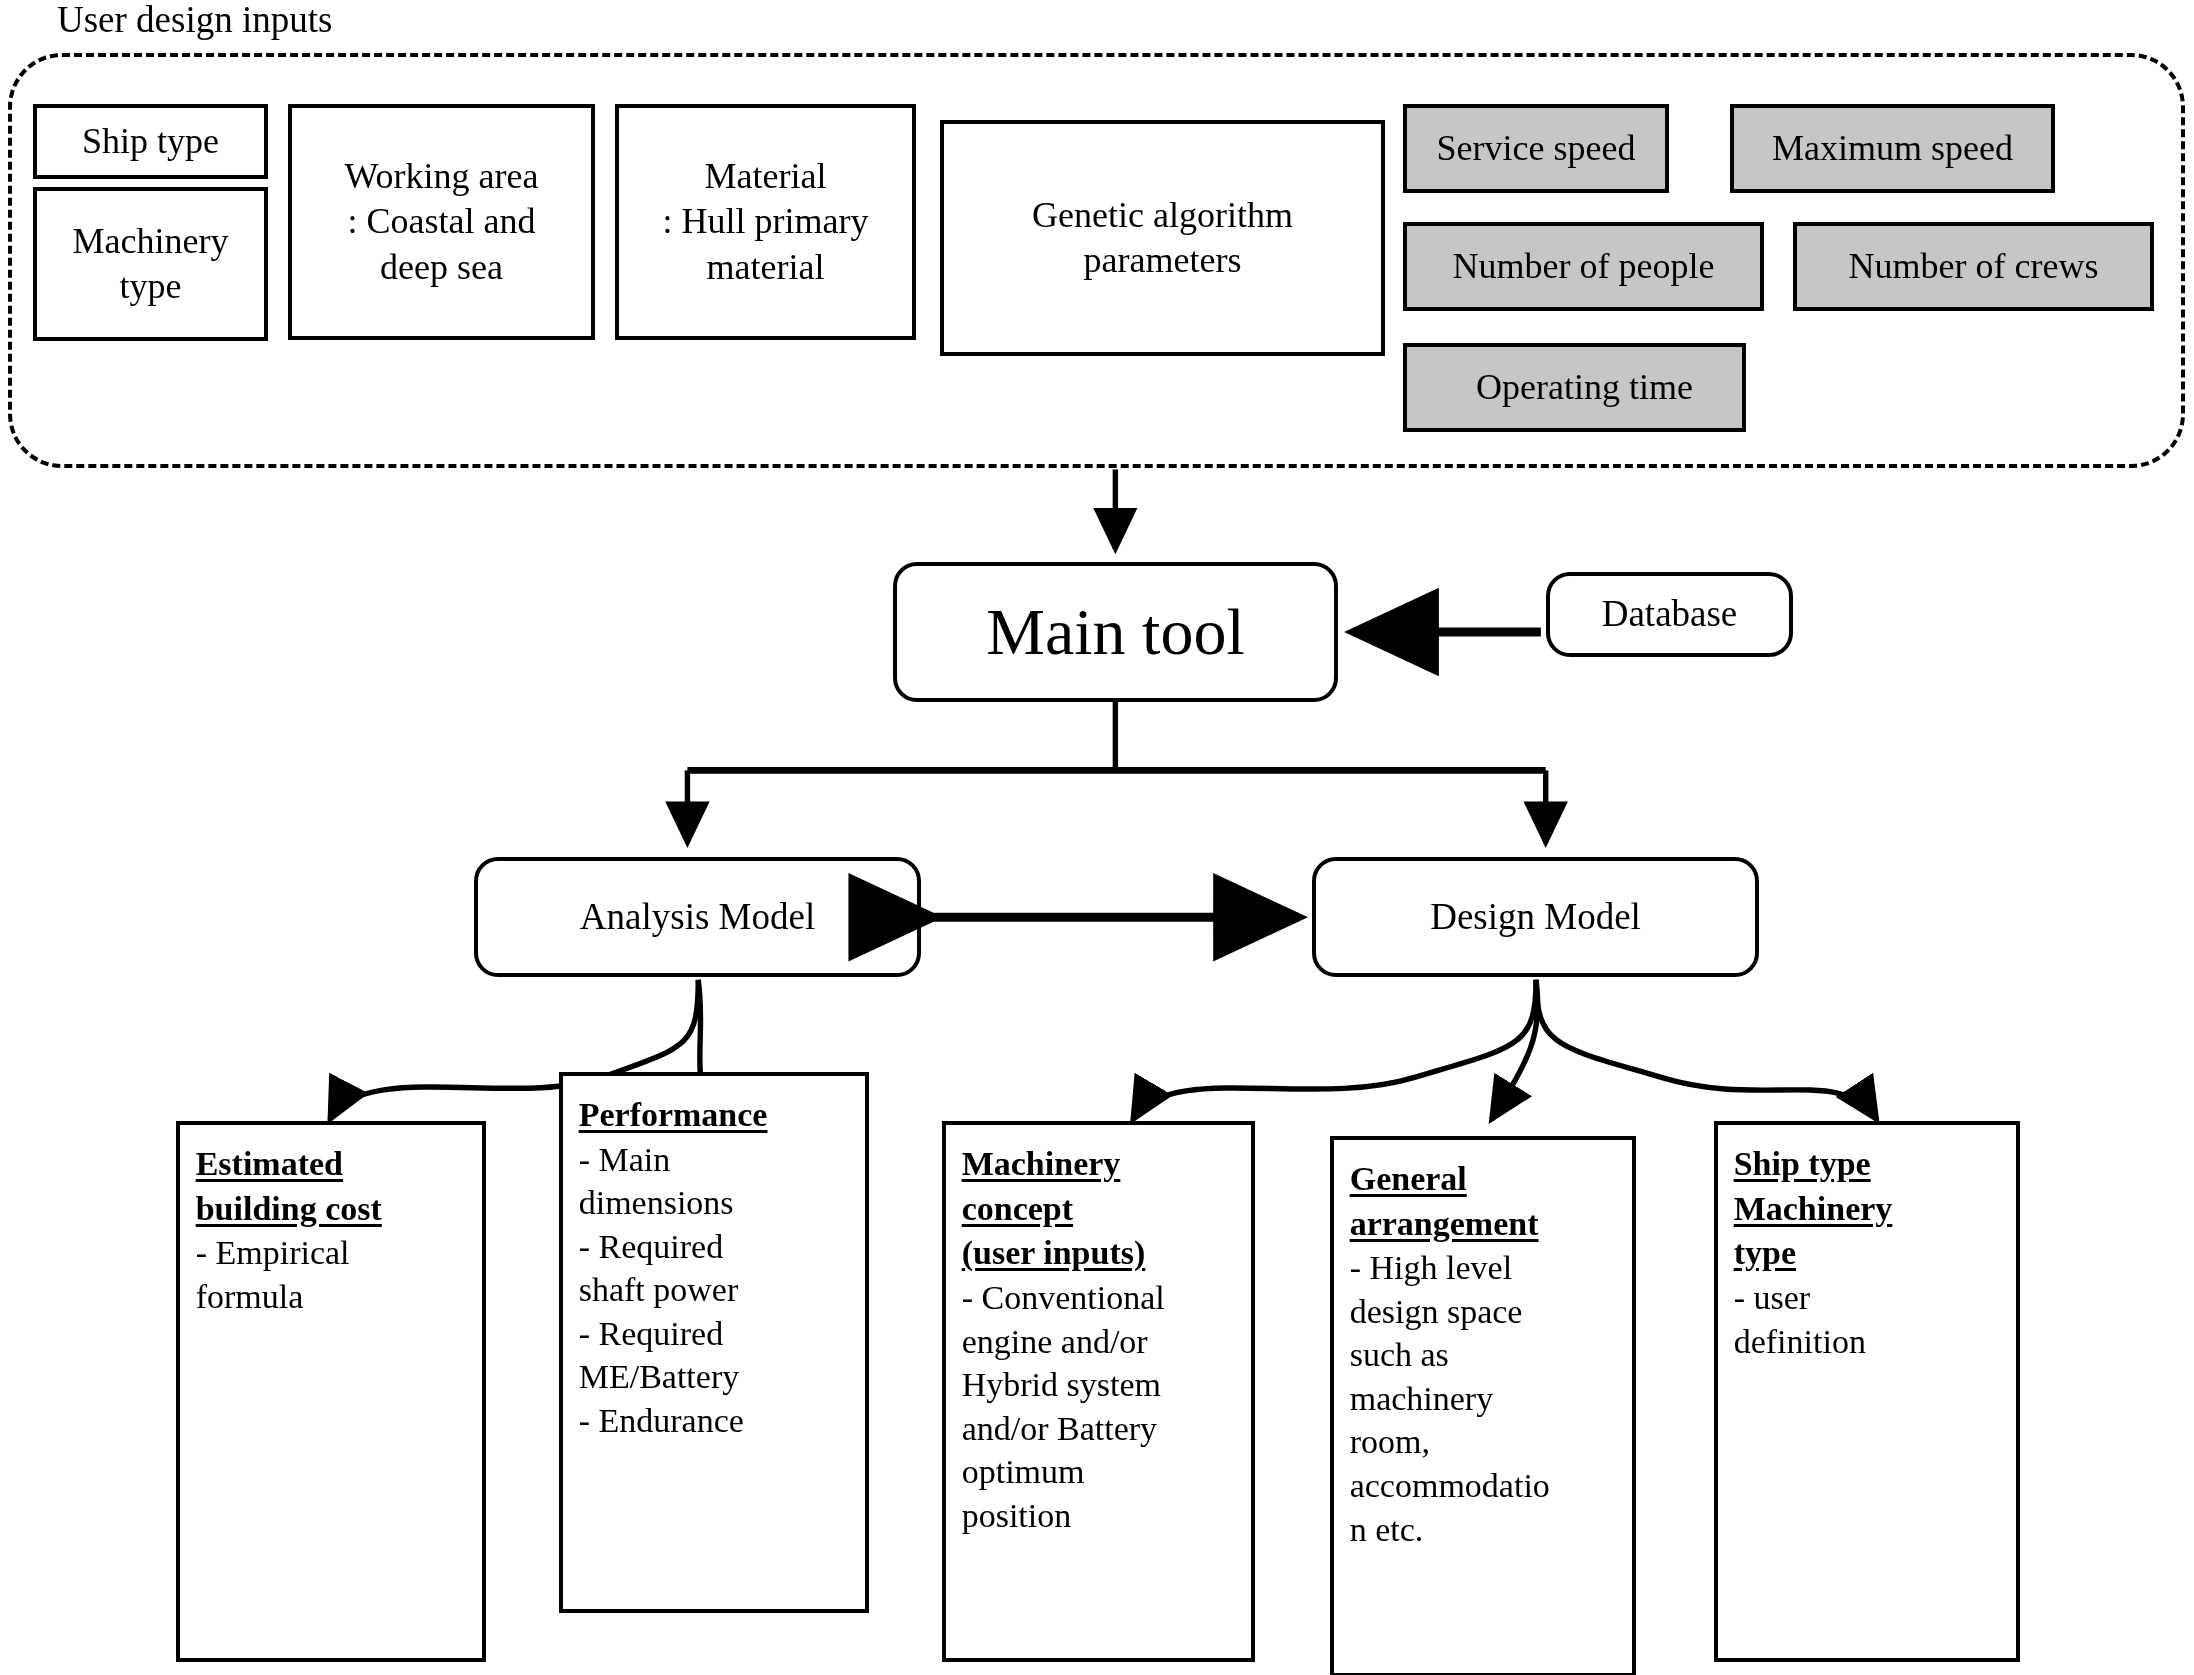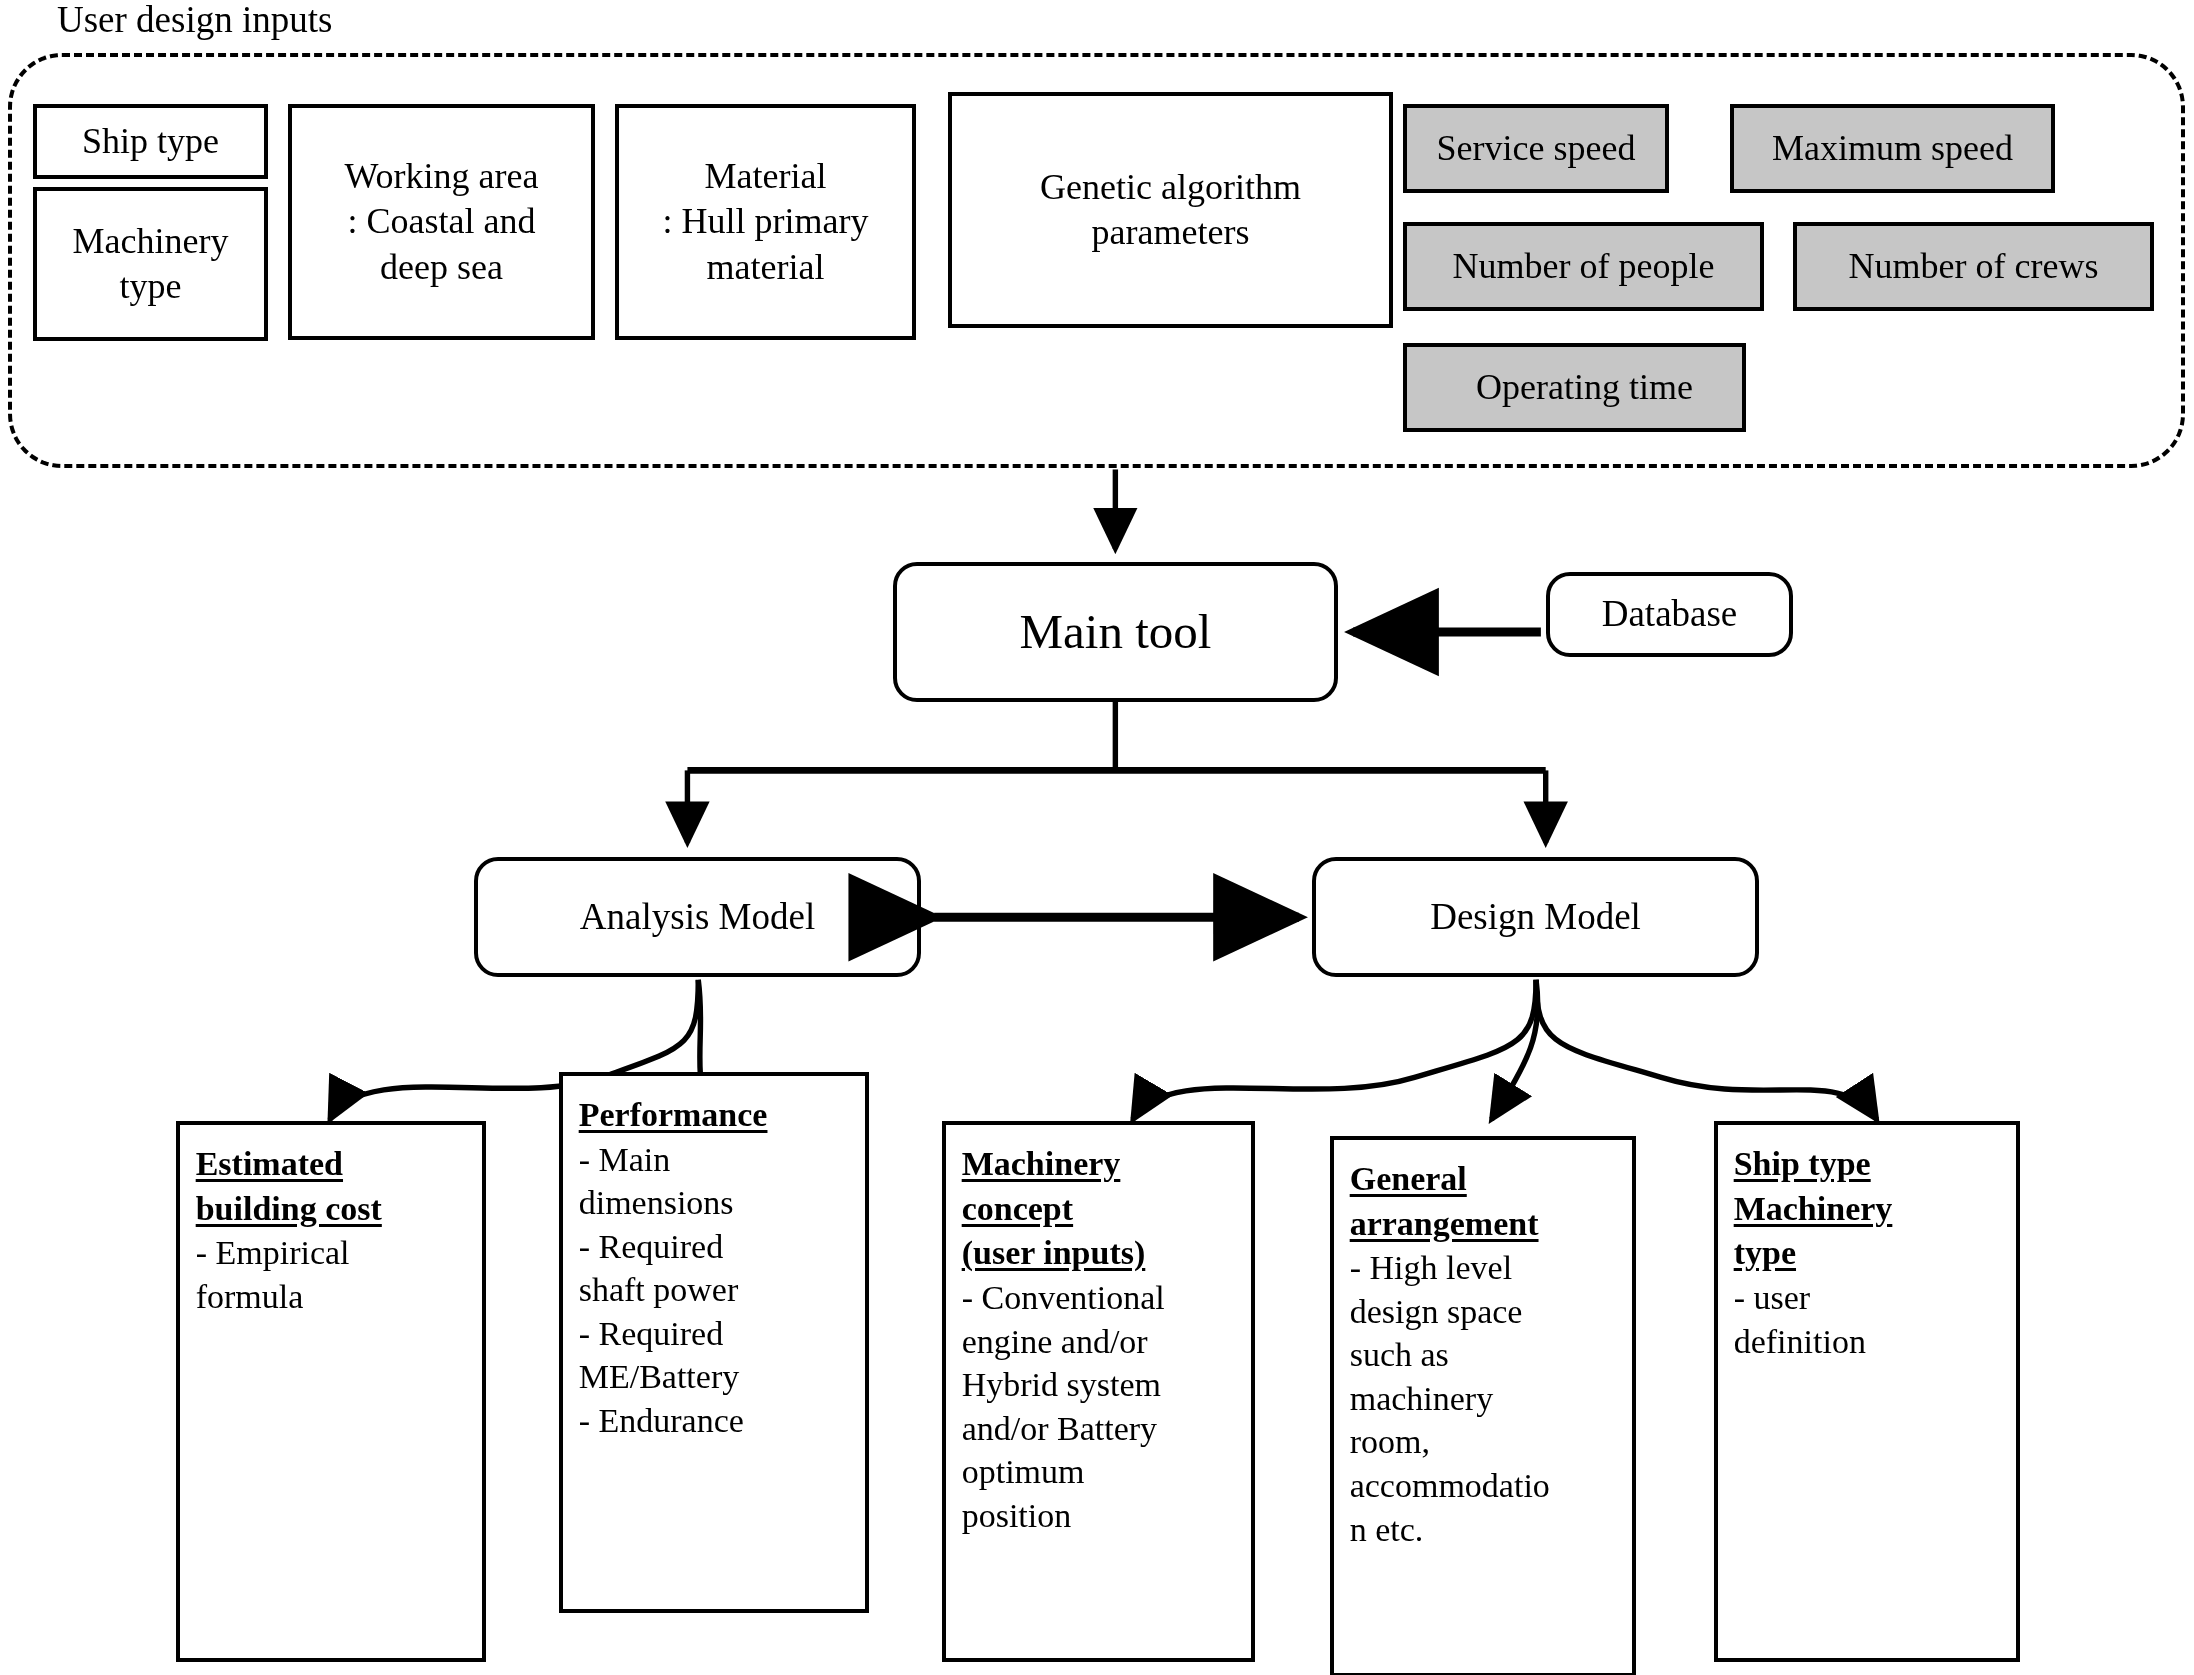--- a/index.html
+++ b/index.html
@@ -85,21 +85,21 @@
     <span>: Coastal and</span>
     <span>deep sea</span>
   </div>
 
   <div class="in-box abs" style="left:615px;top:104px;width:301px;height:236px;flex-direction:column;">
     <span>Material</span>
     <span>: Hull primary</span>
     <span>material</span>
   </div>
 
-  <div class="in-box abs" style="left:940px;top:92px;width:445px;height:236px;flex-direction:column;margin-left:8px;">
+  <div class="in-box abs" style="left:940px;top:120px;width:445px;height:236px;flex-direction:column;">
     <span>Genetic algorithm</span>
     <span>parameters</span>
   </div>
 
   <div class="in-box gray abs" style="left:1403px;top:104px;width:266px;height:89px;">
     <span>Service speed</span>
   </div>
 
   <div class="in-box gray abs" style="left:1730px;top:104px;width:325px;height:89px;">
     <span>Maximum speed</span>
@@ -110,21 +110,21 @@
   </div>
 
   <div class="in-box gray abs" style="left:1793px;top:222px;width:361px;height:89px;">
     <span>Number of crews</span>
   </div>
 
   <div class="in-box gray abs" style="left:1403px;top:343px;width:343px;height:89px;padding-left:26px;">
     <span>Operating time</span>
   </div>
 
-  <div class="round-node" style="left:893px;top:562px;width:445px;height:140px;font-size:49px;">
+  <div class="round-node" style="left:893px;top:562px;width:445px;height:140px;font-size:66px;">
     <span>Main tool</span>
   </div>
 
   <div class="round-node" style="left:1546px;top:572px;width:247px;height:85px;font-size:37px;">
     <span>Database</span>
   </div>
 
   <div class="round-node" style="left:474px;top:857px;width:447px;height:120px;font-size:37px;">
     <span>Analysis Model</span>
   </div>

